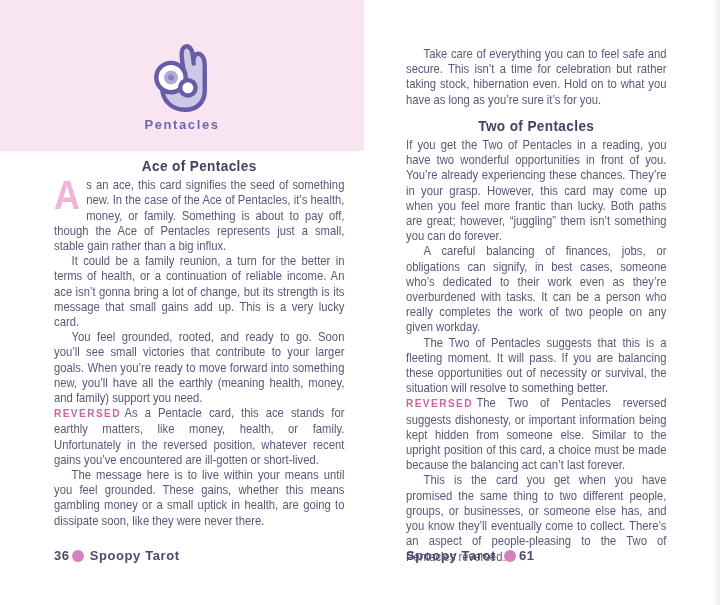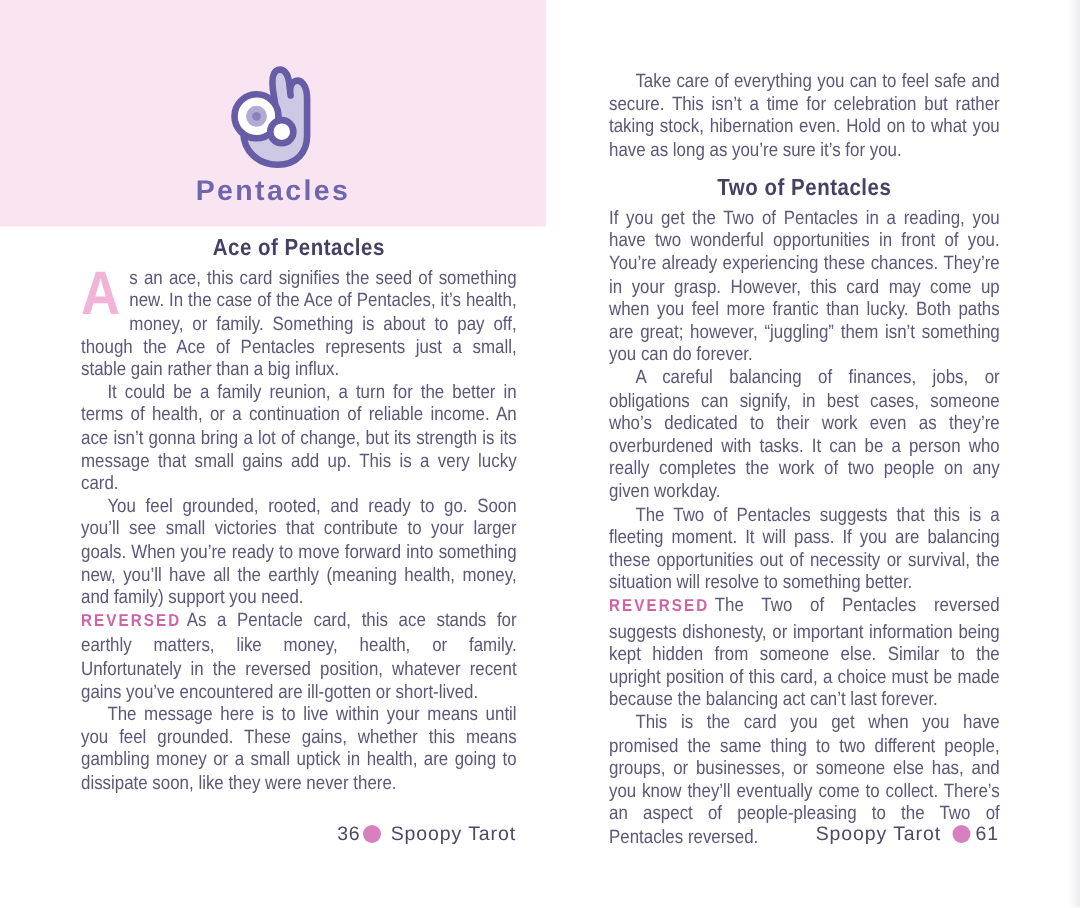--- a/index.html
+++ b/index.html
@@ -16,21 +16,21 @@
   .header-box {
     position: absolute; left: 0; top: 0;
     width: 364px; height: 151px;
     background: #f8e5f1;
   }
   .suit-icon { display: block; margin: 0 auto; }
   .icon-wrap { padding-top: 42px; }
   .suit-title {
     margin-top: 1px;
     text-align: center;
-    font-size: 19px; font-weight: bold;
+    font-size: 13px; font-weight: bold;
     letter-spacing: 1.6px;
     color: #7066ae;
   }
 
   
   .col {
     position: absolute;
     transform: scaleX(0.88);
     transform-origin: 0 0;
     color: #5b5778;
@@ -68,23 +68,23 @@
     color: #cf63a5;
     font-weight: bold;
     font-size: 11.5px;
     letter-spacing: 1.6px;
     margin-right: 4px;
   }
 
   
   .page-footer {
     position: absolute; top: 548px;
-    font-size: 13px; font-weight: normal;
+    font-size: 13px; font-weight: bold;
     color: #4d4966; letter-spacing: 0.6px;
-    text-align: right;
+    text-align: left;
   }
   .footer-left  { left: 54px;  width: 290px; }
   .footer-right { left: 406px; width: 260px; }
   .dot {
     display: inline-block;
     width: 12px; height: 12px;
     border-radius: 50%;
     background: #d780bd;
     vertical-align: -2px;
   }

